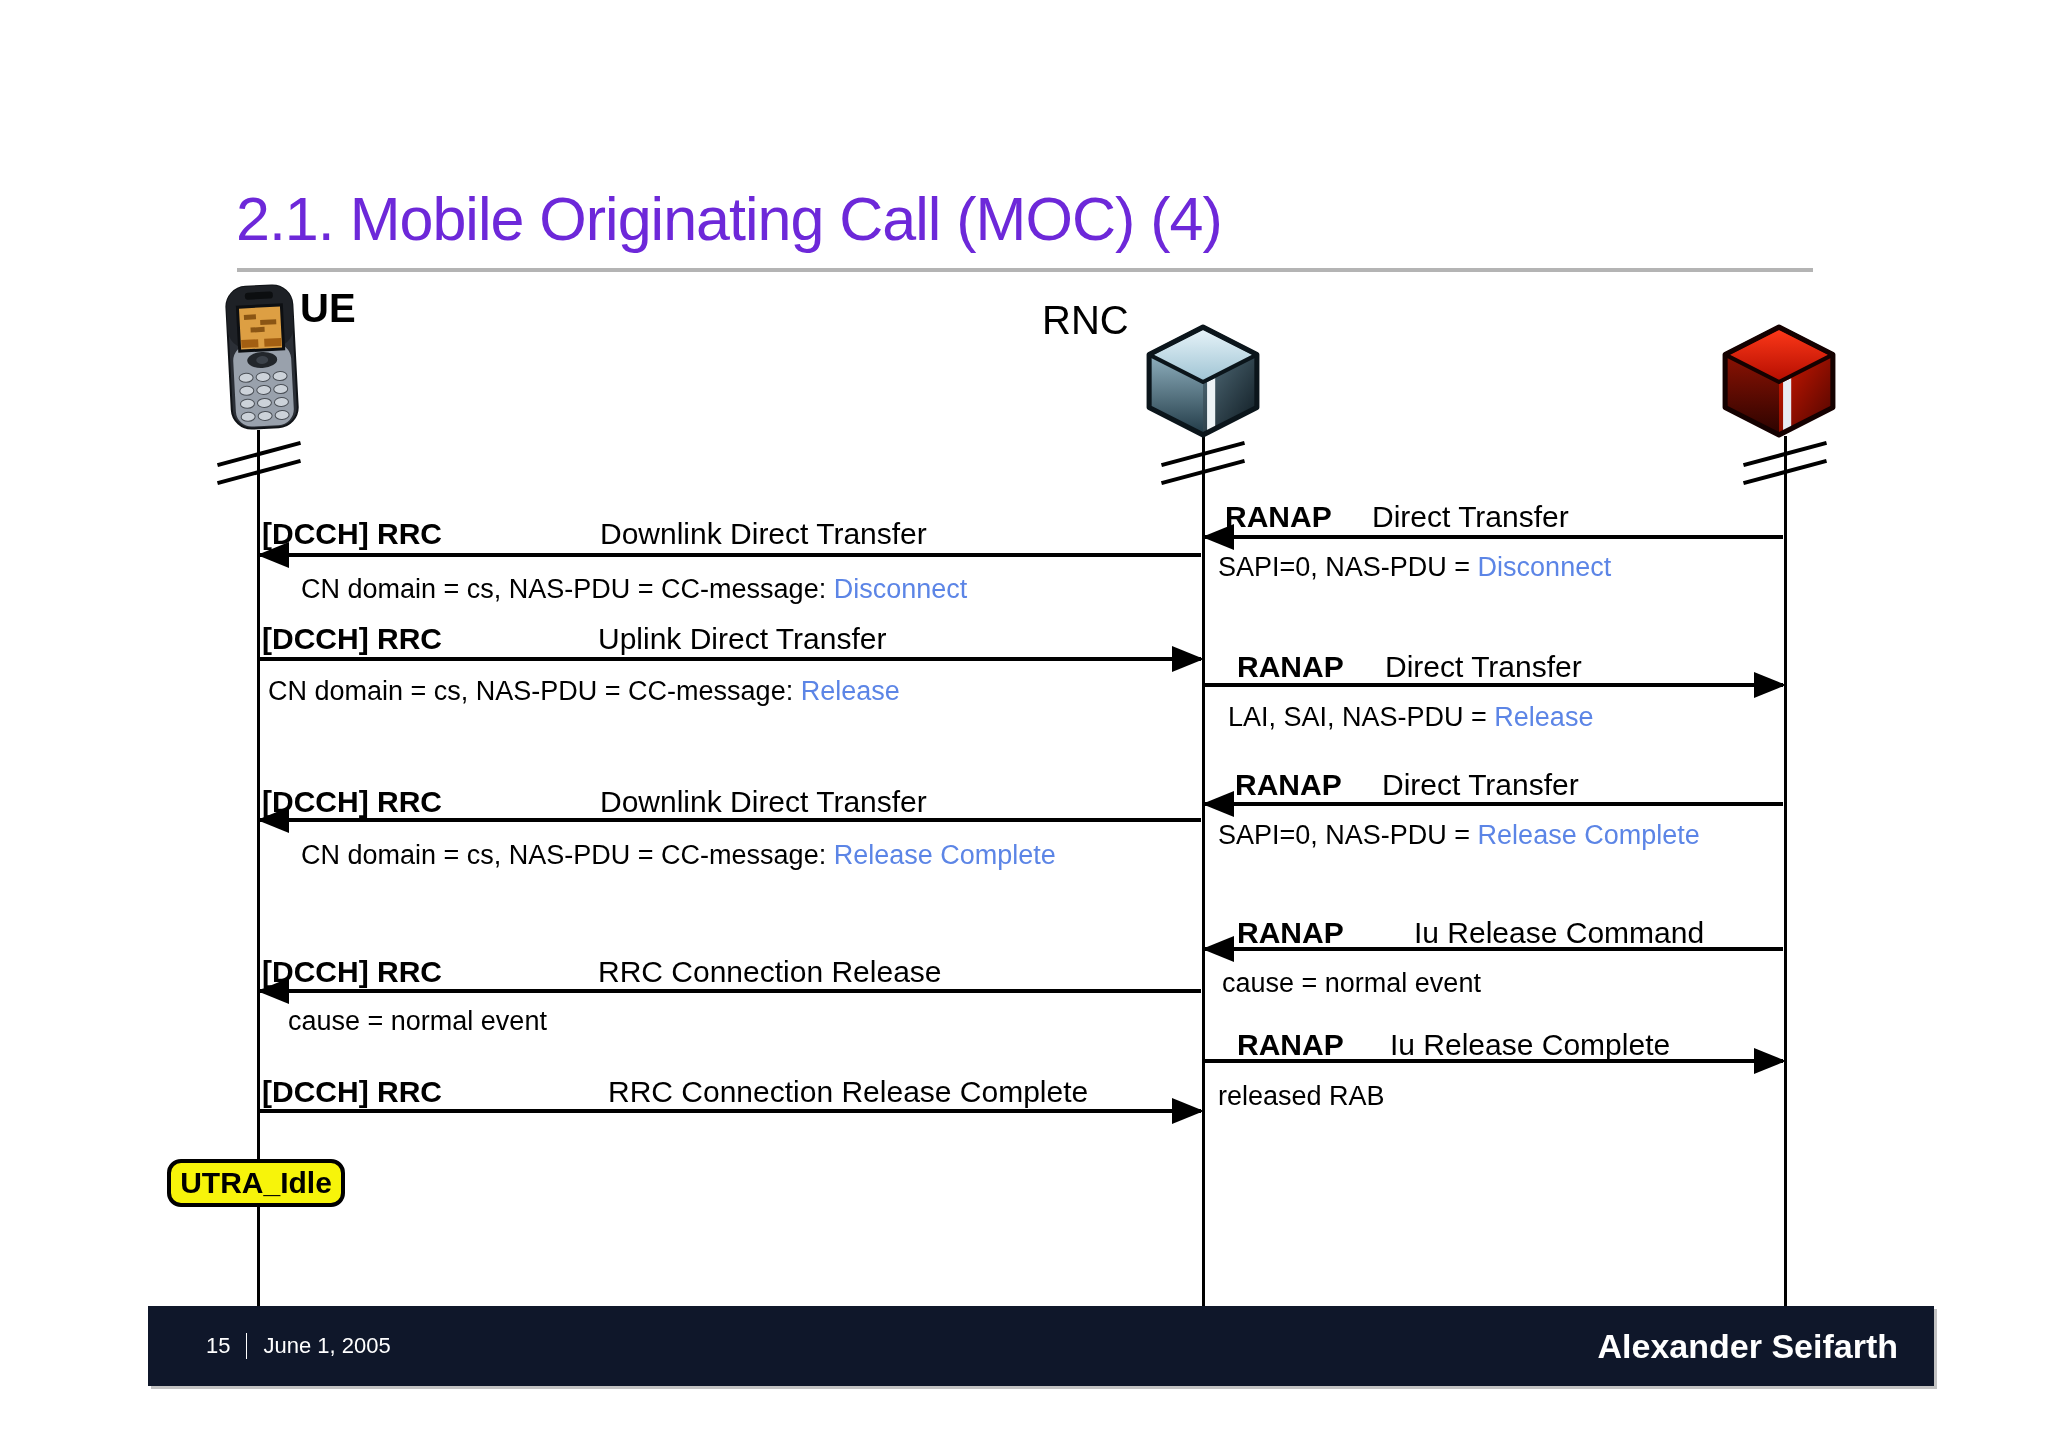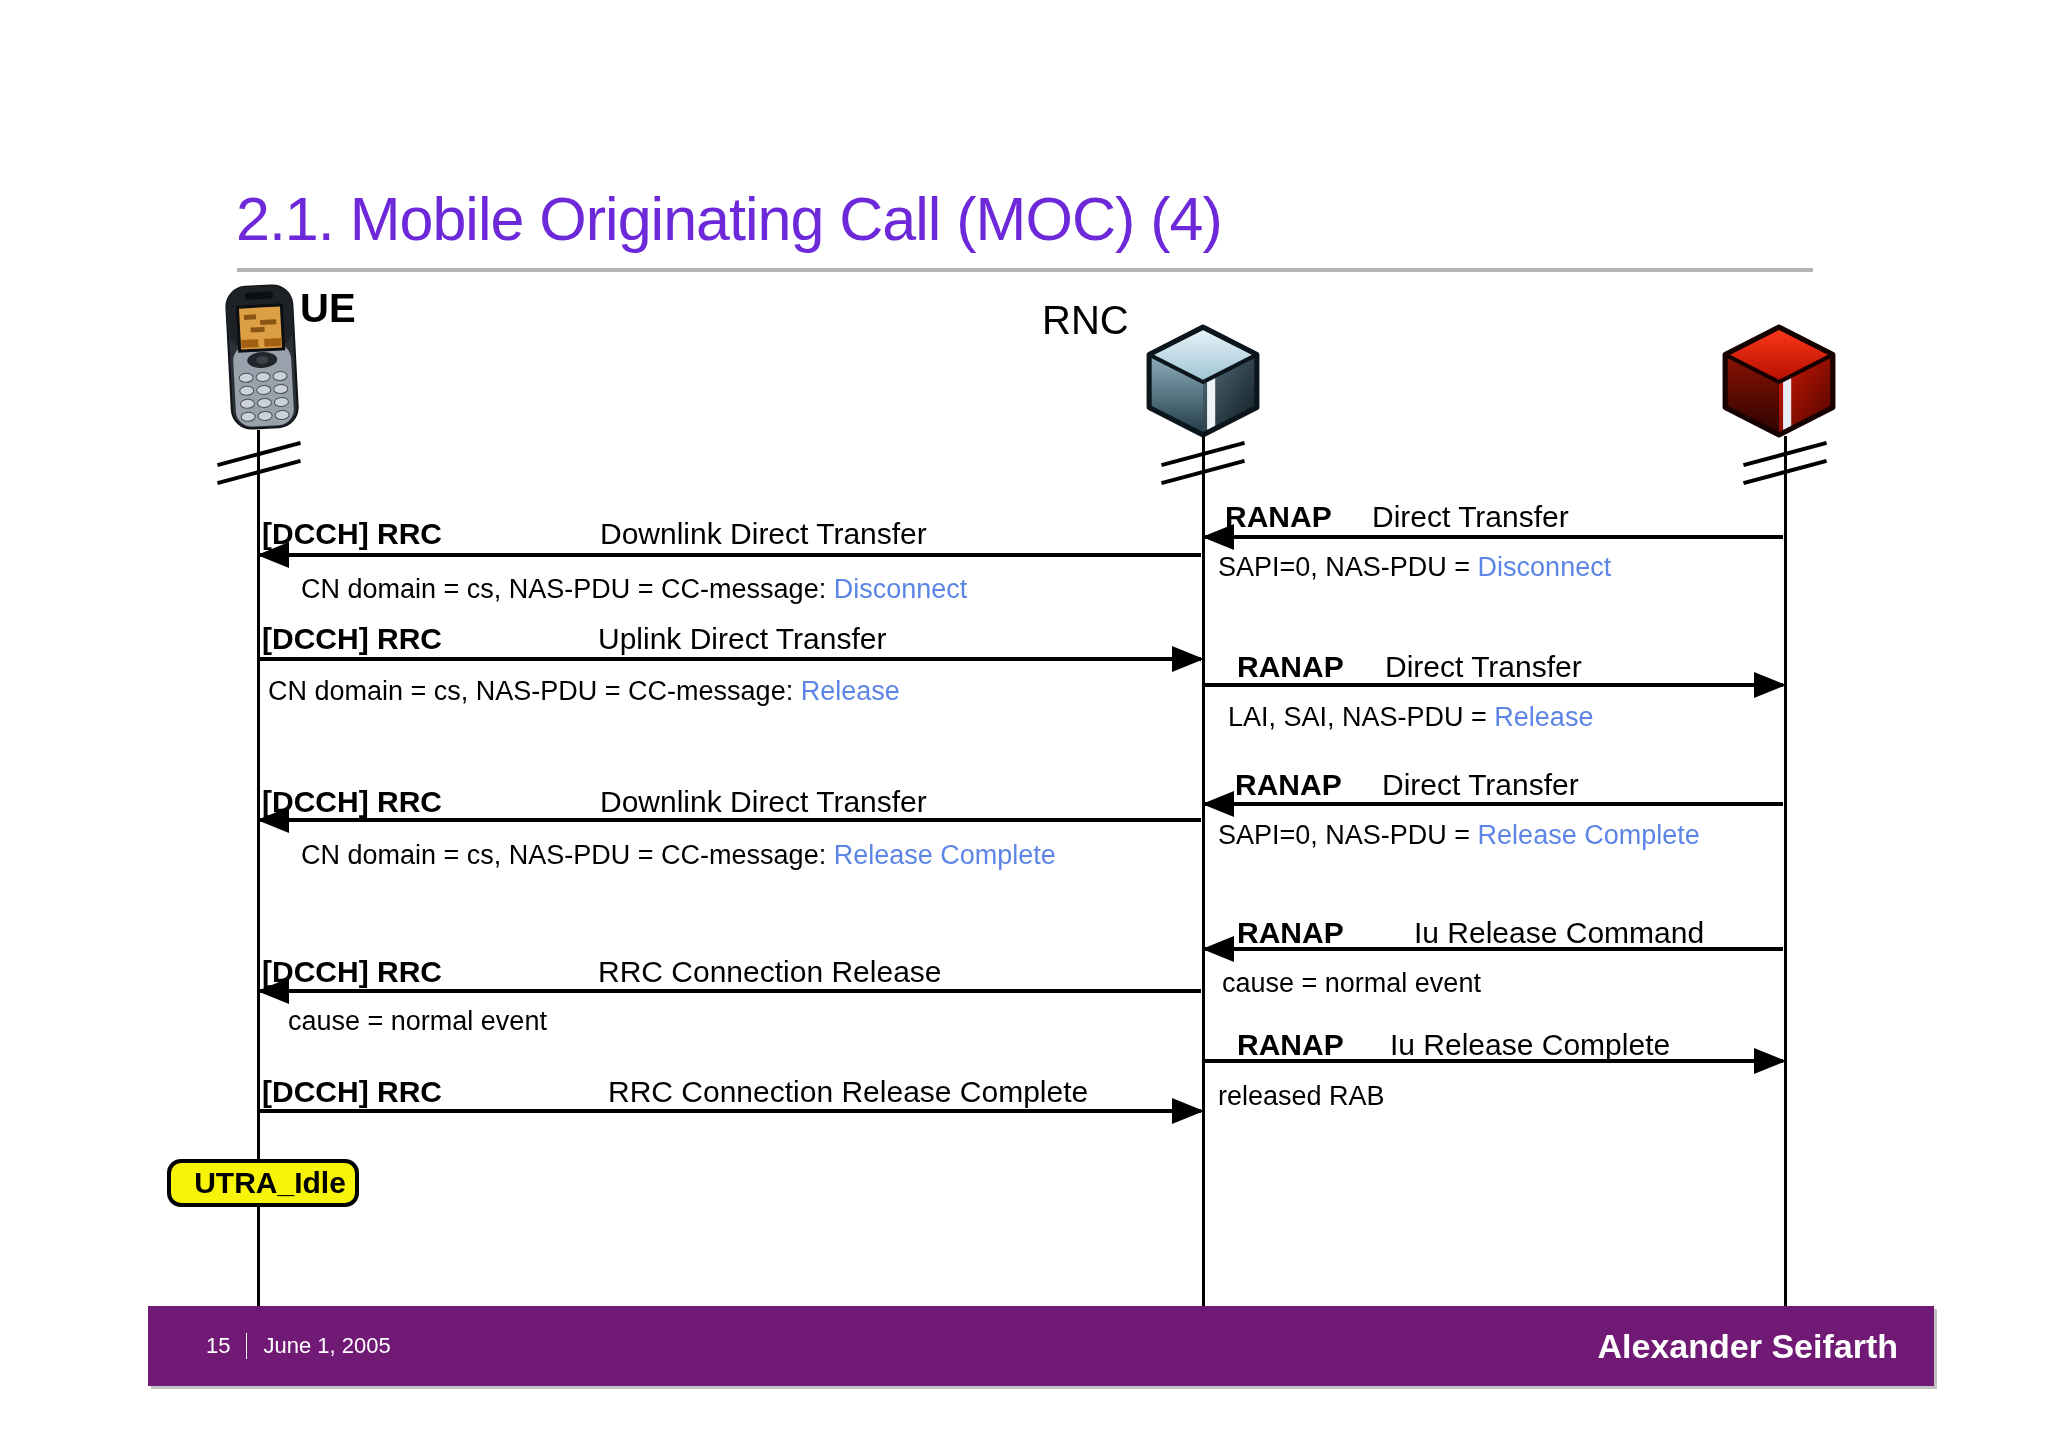--- a/index.html
+++ b/index.html
@@ -30,24 +30,24 @@
   .span-ue-rnc{left:258px;width:945px;}
   .span-rnc-msc{left:1203px;width:582px;}
   .head-left::after{content:"";position:absolute;left:-1px;top:0;width:0;height:0;
       border-top:13px solid transparent;border-bottom:13px solid transparent;border-right:32px solid #000;}
   .head-right::after{content:"";position:absolute;right:-1px;top:0;width:0;height:0;
       border-top:13px solid transparent;border-bottom:13px solid transparent;border-left:32px solid #000;}
 
   
   #state-badge{left:167px;top:1159px;width:170px;height:40px;background:#f7f40a;border:4px solid #000;
       border-radius:14px;font-size:30px;font-weight:bold;display:flex;align-items:center;justify-content:center;
-      z-index:5;padding-left:14px;}
-
-  
-  #footer-bar{left:148px;top:1306px;width:1786px;height:80px;background:#701a75;z-index:4;
+      z-index:5;}
+
+  
+  #footer-bar{left:148px;top:1306px;width:1786px;height:80px;background:#0f172a;z-index:4;
       display:flex;align-items:center;box-shadow:3px 3px 0 rgba(120,120,120,0.45);}
   #footer-left{display:flex;align-items:center;margin-left:58px;color:#fff;font-size:22px;}
   #footer-sep{width:1px;height:26px;background:#ffffff;margin:0 16px;}
   #footer-center{position:absolute;left:0;right:0;text-align:center;color:#fff;font-size:20px;letter-spacing:0.5px;}
   #footer-author{margin-left:auto;margin-right:36px;color:#fff;font-size:34px;font-weight:bold;z-index:2;}
 
   svg{display:block;}
 </style>
 </head>
 <body>

